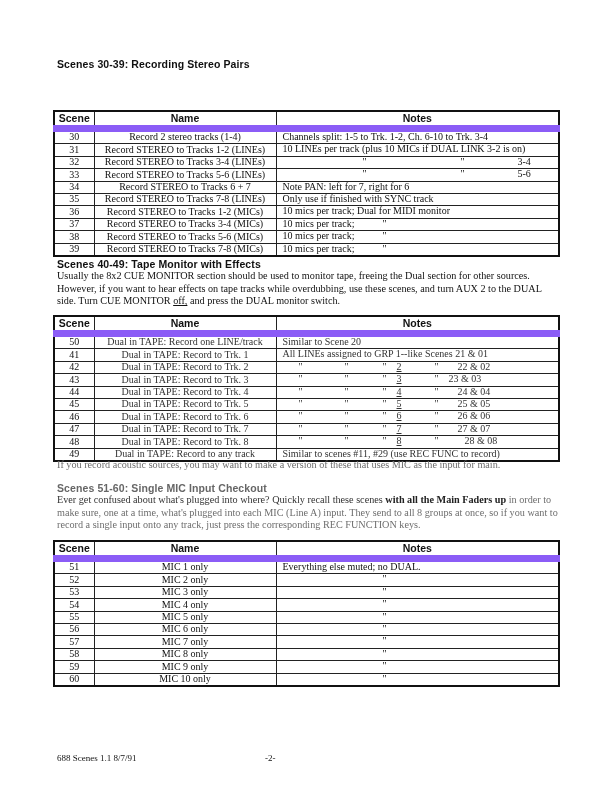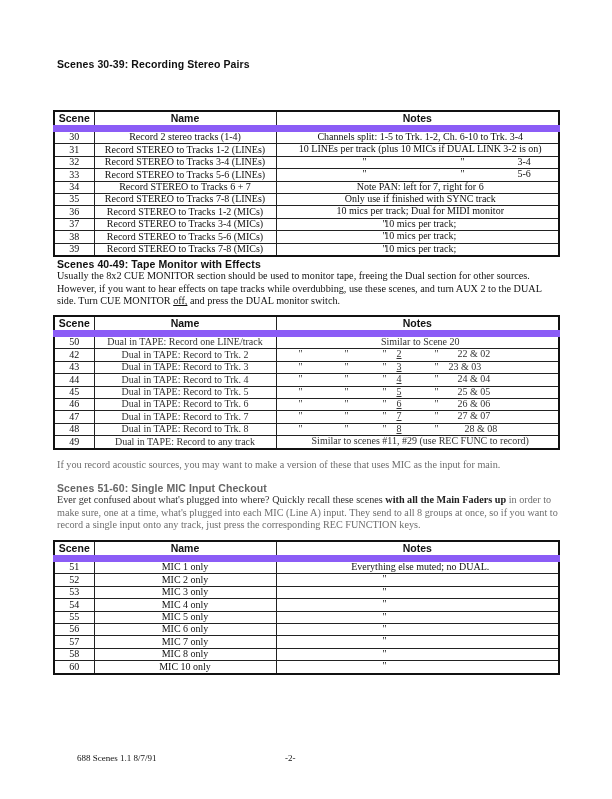--- a/index.html
+++ b/index.html
@@ -12,25 +12,25 @@
   .faded .strong { color: #222; font-weight: bold; }
   table.scenes { position: absolute; left: 53px; width: 505px; border-collapse: collapse; table-layout: fixed; border: 2px solid #111; }
   table.scenes th, table.scenes td { border: 1px solid #222; padding: 0; height: 11.4px; line-height: 10.6px; font-size: 10px; overflow: hidden; white-space: nowrap; }
   table.scenes th { font-family: "Liberation Sans", sans-serif; font-weight: bold; font-size: 10.5px; height: 13px; border-bottom: 7px solid #8b5cf6; }
   table.scenes td { font-family: "Liberation Serif", serif; }
   col.c-scene { width: 40px; }
   col.c-name { width: 182px; }
   col.c-notes { width: 283px; }
   td.scene, td.name { text-align: center; }
   td.notes { text-align: left; padding-left: 6px !important; position: relative; }
-  .ditto-cell { position: relative; height: 100%; text-align: center; }
+  .ditto-cell { position: relative; height: 100%; }
   .d { position: absolute; top: 0; }
   .u { text-decoration: underline; }
   .faint td.name, .faint td.notes { color: #333; }
-  .footer { position: absolute; top: 753px; font-family: "Liberation Serif", serif; font-size: 9px; margin-left: 20px; }
+  .footer { position: absolute; top: 753px; font-family: "Liberation Serif", serif; font-size: 9px; }
 </style>
 </head>
 <body>
 
 <div class="page">
 
   <div class="sec" style="top:58px;">
     <p class="sec-title">Scenes 30-39:  Recording Stereo Pairs</p>
   </div>
 
@@ -149,20 +149,27 @@
     </thead>
     <tbody>
         <tr>
           <td class="scene">50</td>
           <td class="name">Dual in TAPE:  Record one LINE/track</td>
           <td class="notes">
             <div class="ditto-cell"><span>Similar to Scene 20</span></div>
           </td>
         </tr>
         <tr>
+          <td class="scene">41</td>
+          <td class="name">Dual in TAPE: Record to Trk. 1</td>
+          <td class="notes">
+            <div class="ditto-cell"><span>All LINEs assigned to GRP 1--like Scenes 21 &amp; 01</span></div>
+          </td>
+        </tr>
+        <tr>
           <td class="scene">42</td>
           <td class="name">Dual in TAPE: Record to Trk. 2</td>
           <td class="notes">
             <div class="ditto-cell">
               <span class="d" style="left:16px">"</span>
               <span class="d" style="left:62px">"</span>
               <span class="d" style="left:100px">"</span>
               <span class="d u" style="left:114px">2</span>
               <span class="d" style="left:152px">"</span>
               <span class="d" style="left:175px">22 &amp; 02</span>
@@ -350,20 +357,29 @@
         <tr>
           <td class="scene">58</td>
           <td class="name">MIC 8 only</td>
           <td class="notes">
             <div class="ditto-cell">
               <span class="d" style="left:100px">"</span>
             </div>
           </td>
         </tr>
         <tr>
+          <td class="scene">59</td>
+          <td class="name">MIC 9 only</td>
+          <td class="notes">
+            <div class="ditto-cell">
+              <span class="d" style="left:100px">"</span>
+            </div>
+          </td>
+        </tr>
+        <tr>
           <td class="scene">60</td>
           <td class="name">MIC 10 only</td>
           <td class="notes">
             <div class="ditto-cell">
               <span class="d" style="left:100px">"</span>
             </div>
           </td>
         </tr>
       </tbody>
   </table>

